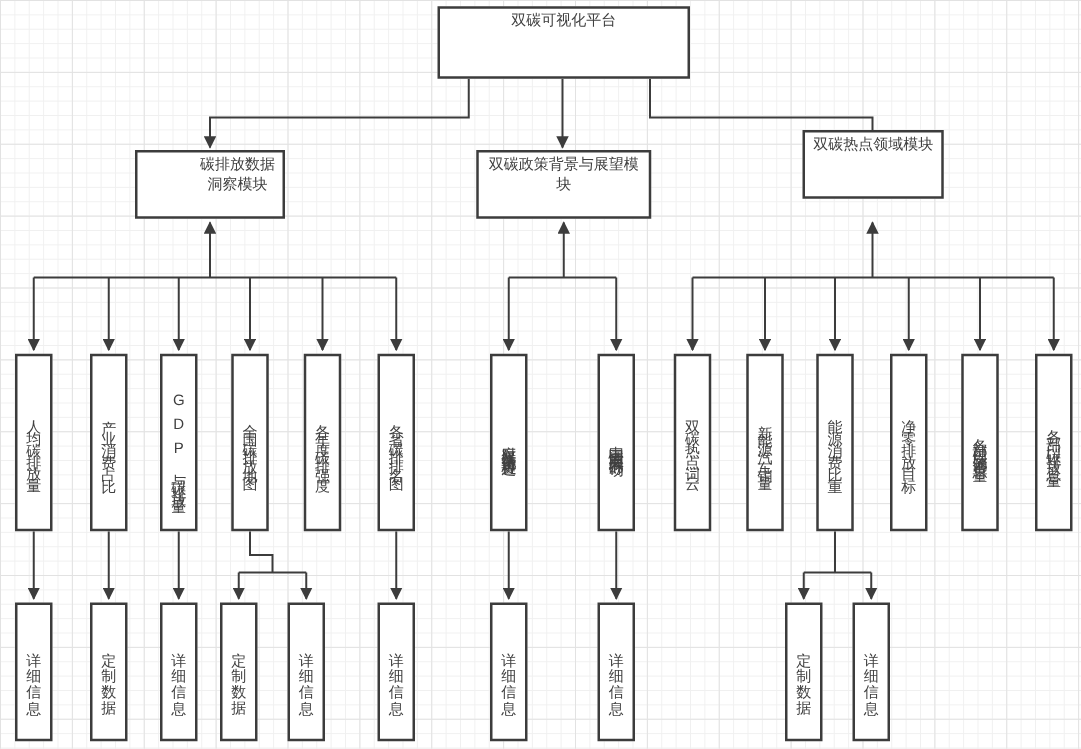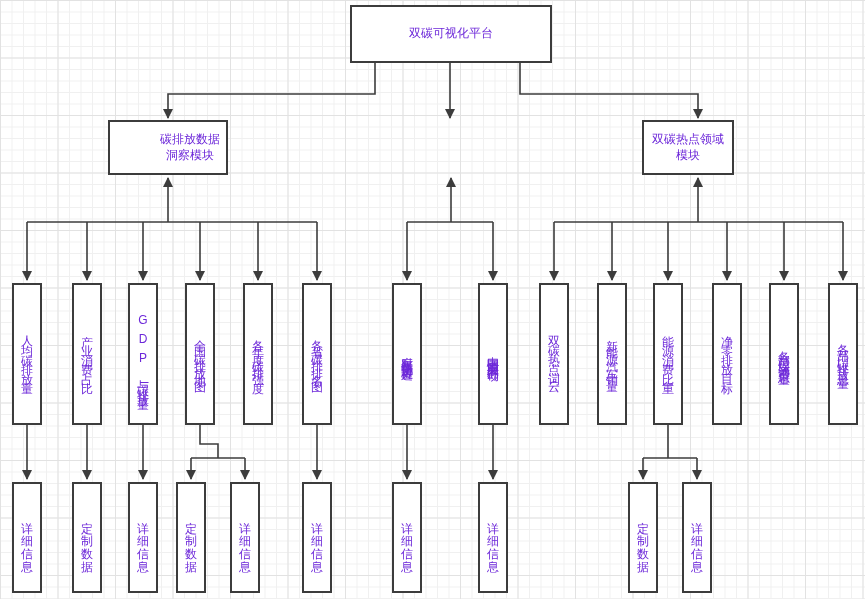--- a/index.html
+++ b/index.html
@@ -10,22 +10,22 @@
       linear-gradient(to right, #e2e2e2 1px, transparent 1px) 0 0 / 57.5px 57.5px,
       linear-gradient(to bottom, #e2e2e2 1px, transparent 1px) 0 0 / 57.5px 57.5px,
       linear-gradient(to right, #f0f0f0 1px, transparent 1px) 0 0 / 11.5px 11.5px,
       linear-gradient(to bottom, #f0f0f0 1px, transparent 1px) 0 0 / 11.5px 11.5px,
       #ffffff;
     outline:1px solid #d8d8d8;
   }
   .edges { position:absolute; left:0; top:0; pointer-events:none; }
   .node {
     position:absolute; box-sizing:border-box;
-    background:#ffffff; border:2px solid #3c3c3c; color:#6d28d9;
-    display:flex; align-items:center; justify-content:center;
+    background:#ffffff; border:2px solid #3c3c3c; color:#404040;
+    display:flex; justify-content:center;
     font-size:12px; text-align:center;
   }
   .h { padding:2px 4px; line-height:1.3; }
   .v > span { writing-mode:vertical-lr; text-orientation:upright; line-height:1; display:block; }
   .ls1  > span { letter-spacing:1.5px; }
   .ls3  > span { letter-spacing:3px; }
   .ls5  > span { letter-spacing:5px; }
   .ls7  > span { letter-spacing:7px; }
   .ls9  > span { letter-spacing:9.5px; }
   .ls13 > span { letter-spacing:13px; }
@@ -87,21 +87,24 @@
     </g>
   </svg>
 
   <div class="node h" style="left:350px; top:5px; width:202px; height:58px;">
     <span>双碳可视化平台</span>
   </div>
 
   <div class="node h" style="left:108px; top:120px; width:120px; height:55px;padding-left:48px;">
     <span>碳排放数据洞察模块</span>
   </div>
-  <div class="node h" style="left:642px; top:120px; width:92px; height:55px;">
+  <div class="node h" style="left:381px; top:120px; width:140px; height:55px;">
+    <span>双碳政策背景与展望模块</span>
+  </div>
+  <div class="node h" style="left:642px; top:104px; width:113px; height:55px;">
     <span>双碳热点领域模块</span>
   </div>
 
   <div class="node v ls9" style="left:12px; top:283px; width:30px; height:142px;">
     <span>人均碳排放量</span>
   </div>
   <div class="node v ls9" style="left:72px; top:283px; width:30px; height:142px;">
     <span>产业消费占比</span>
   </div>
   <div class="node v ls5" style="left:128px; top:283px; width:30px; height:142px;">

